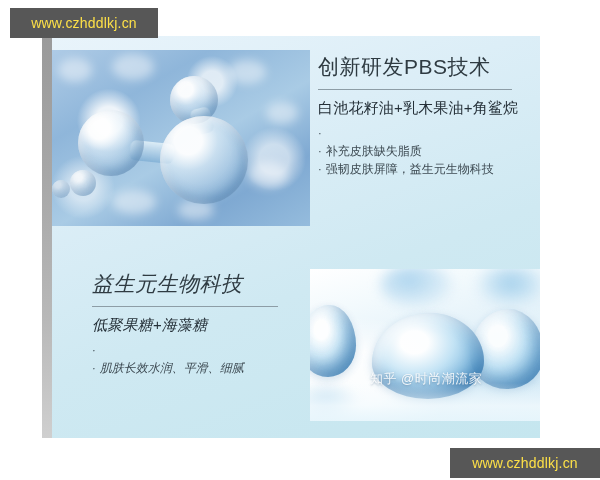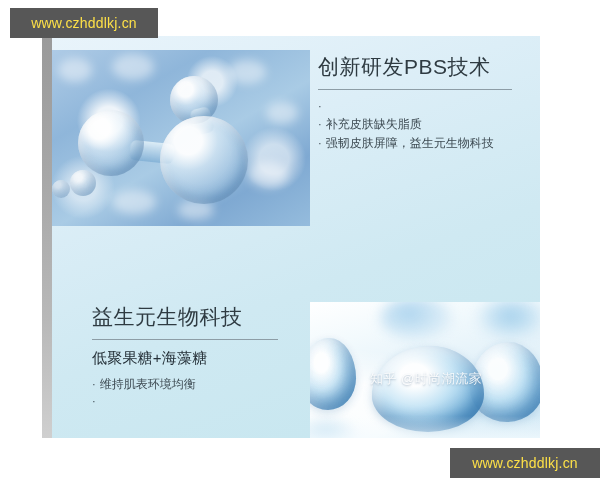--- a/index.html
+++ b/index.html
@@ -142,22 +142,22 @@
   }
   .bullet .dot {
     font-size: 11px;
     margin-right: 4px;
     color: #3d4a52;
   }
 
   
   #bottom-section {
     position: absolute;
-    left: 0; top: 206px;
-    width: 498px; height: 212px;
+    left: 0; top: 173px;
+    width: 498px; height: 212px; font-style: italic;
   }
   #bottom-text {
     position: absolute;
     left: 50px;
     top: 62px;
     width: 230px;
   }
   #bottom-text .rule { width: 186px; }
 
   
@@ -246,20 +246,21 @@
       <div class="bub" id="bub-left"></div>
       <div class="bub" id="bub-small"></div>
       <div class="bub" id="bub-big"></div>
       <div class="bub" id="bub-dot1"></div>
       <div class="bub" id="bub-dot2"></div>
     </div>
 
     <div id="top-text">
       <div class="headline">创新研发PBS技术</div>
       <div class="rule"></div>
+      <div class="subhead">白池花籽油+乳木果油+角鲨烷</div>
       <div class="bullets">
         <div class="bullet">
           <span class="dot">·</span>
         </div>
         <div class="bullet">
           <span class="dot">·</span>
           <span>补充皮肤缺失脂质</span>
         </div>
         <div class="bullet">
           <span class="dot">·</span>
@@ -271,24 +272,24 @@
 
   <div id="bottom-section">
 
     <div id="bottom-text">
       <div class="headline">益生元生物科技</div>
       <div class="rule"></div>
       <div class="subhead">低聚果糖+海藻糖</div>
       <div class="bullets">
         <div class="bullet">
           <span class="dot">·</span>
-          <span>维持肌表环境均衡</span>
-        </div>
-        <div class="bullet">
-          <span class="dot">·</span>
+        </div>
+        <div class="bullet">
+          <span class="dot">·</span>
+          <span>肌肤长效水润、平滑、细腻</span>
         </div>
       </div>
     </div>
 
     <div id="drop-photo">
       <div id="drop-blur1"></div>
       <div id="drop-blur2"></div>
       <div id="drop-blur3"></div>
       <div class="drop" id="drop-left"></div>
       <div class="drop" id="drop-right"></div>

